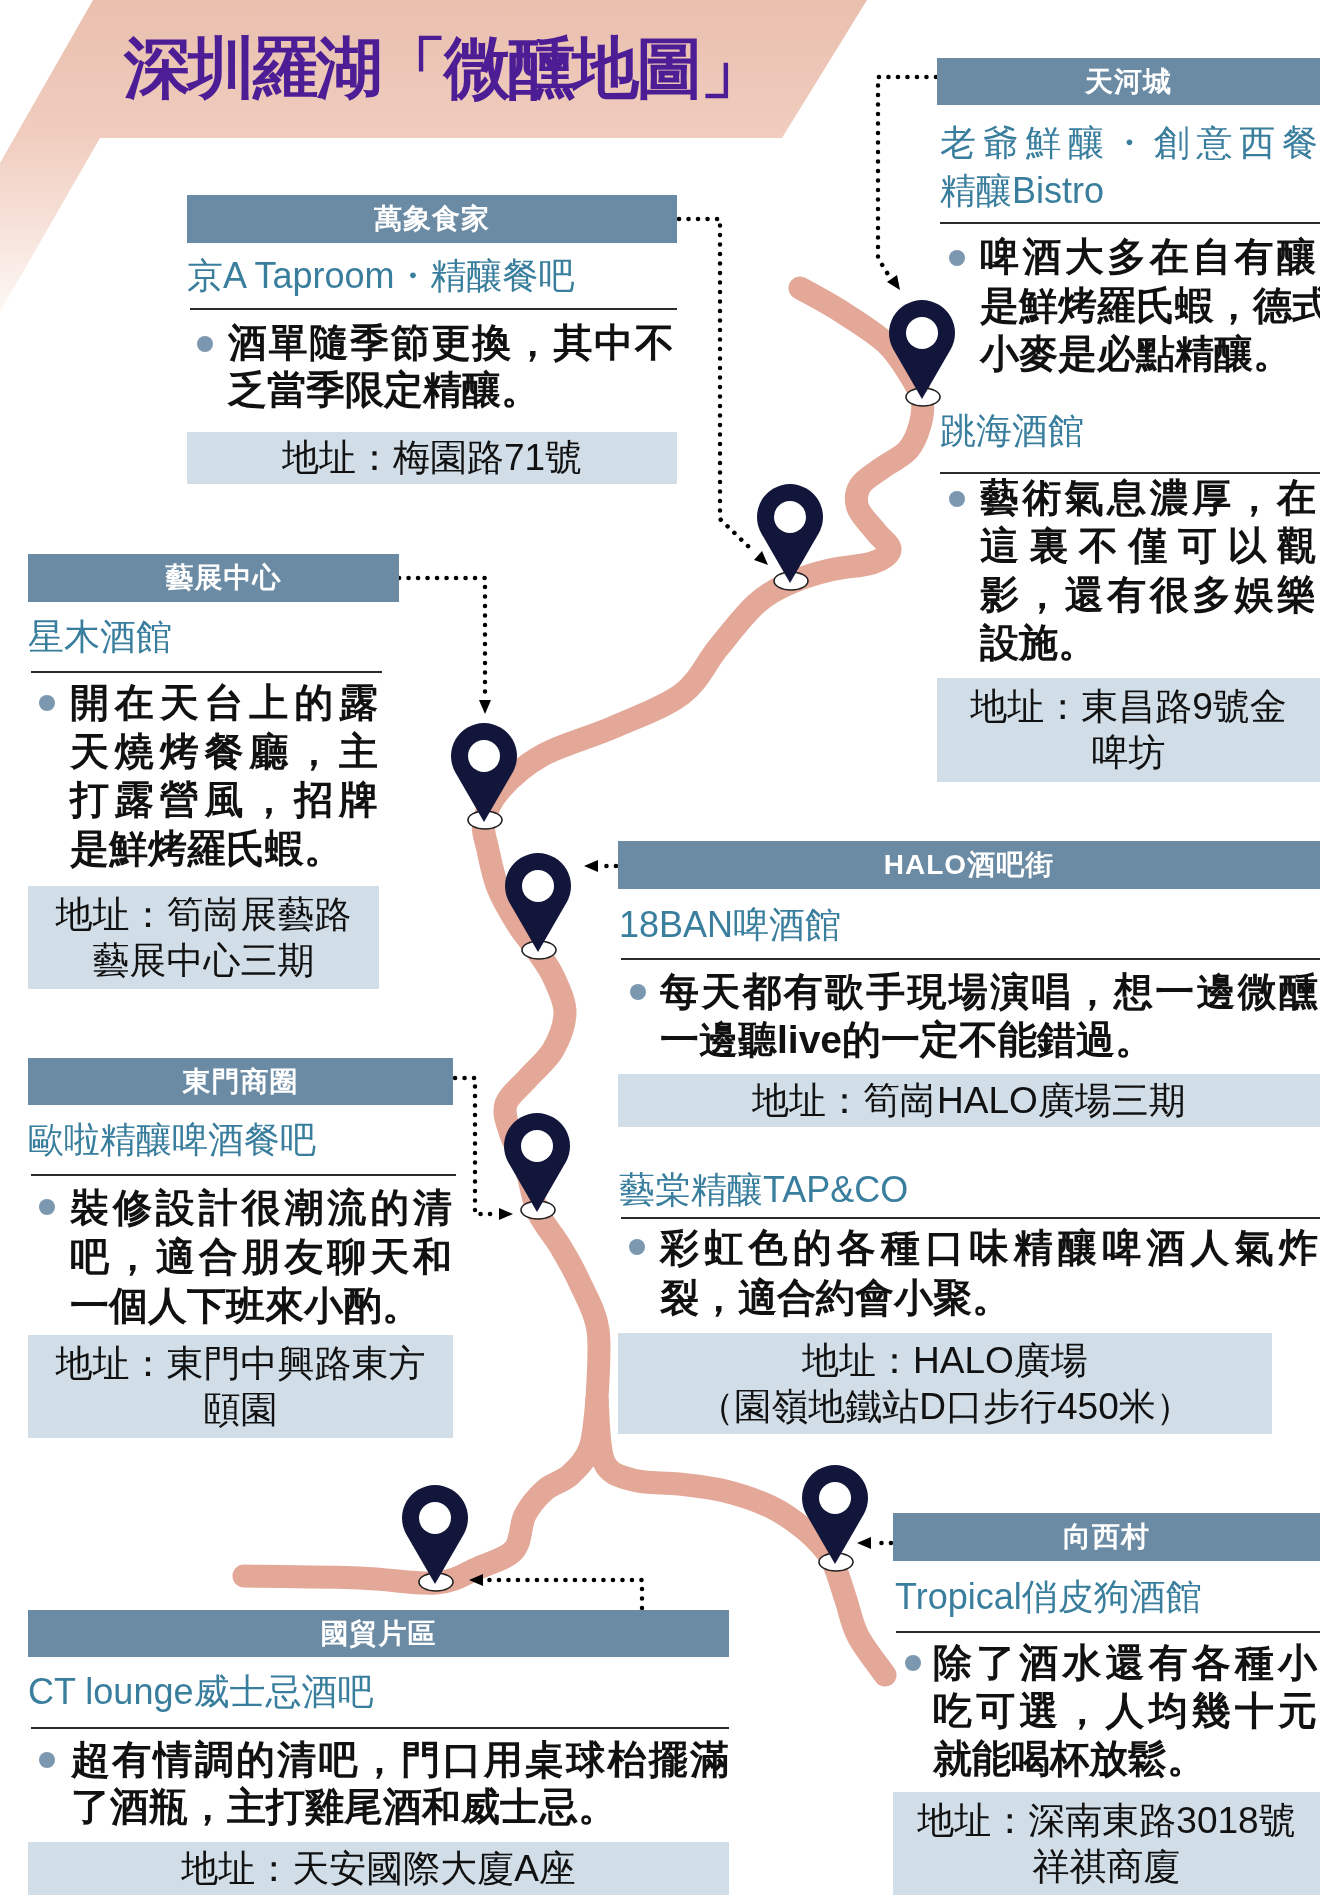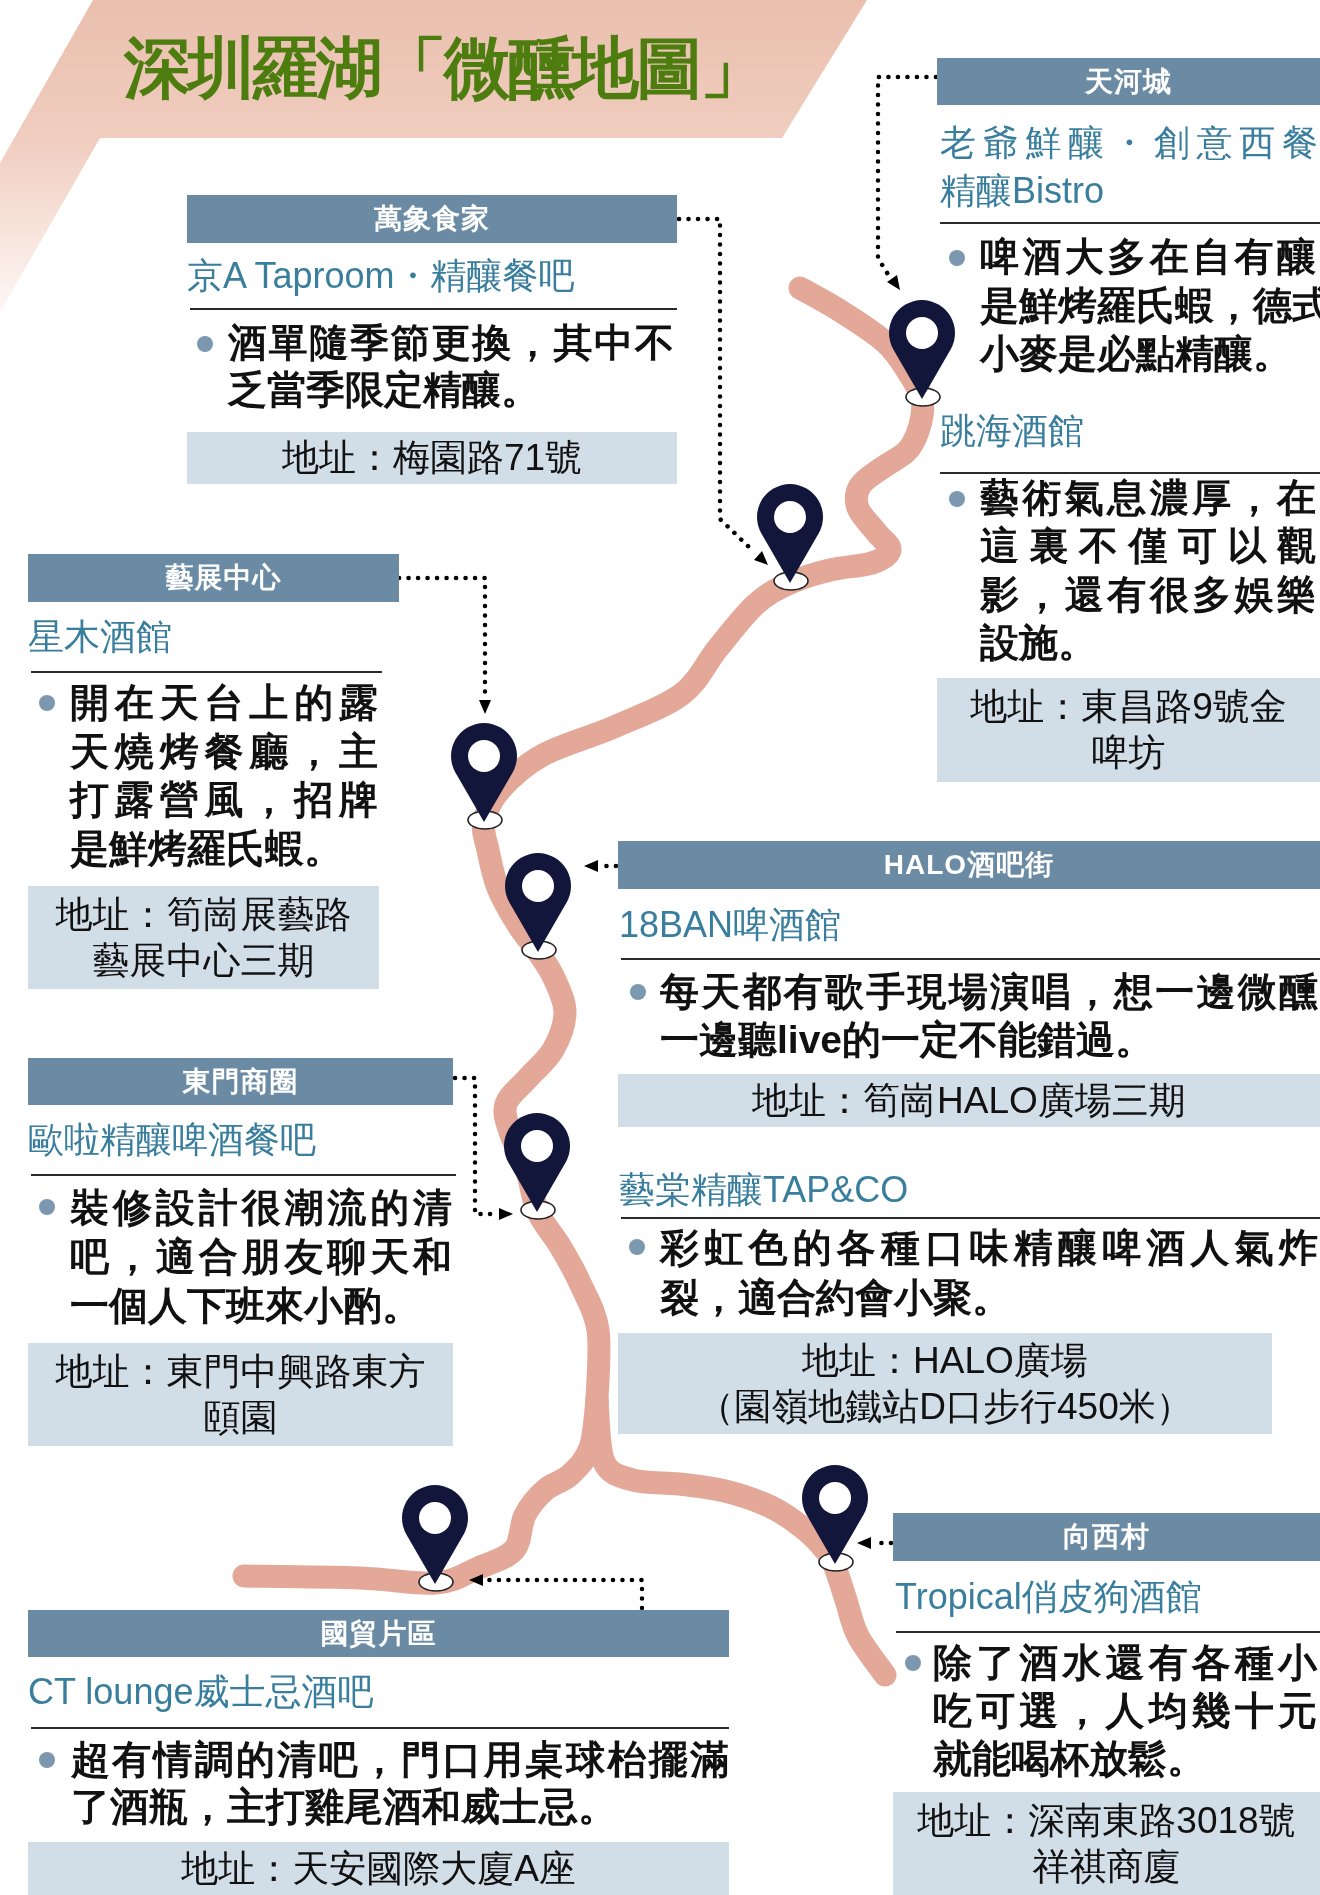--- a/index.html
+++ b/index.html
@@ -5,21 +5,21 @@
   :root{
     --title-band:#ebc2b1; --header-bg:#6b8ba4; --address-bg:#d1dde7;
     --venue-name:#3a7e9e; --bullet-dot:#7b98b0; --route:#e3a898;
     --pin:#12163a; --text:#111111;
   }
   html,body{margin:0;padding:0;}
   body{width:1320px;height:1895px;position:relative;overflow:hidden;background:#fff;
        font-family:"Liberation Sans","DejaVu Sans",sans-serif;color:var(--text);}
   .layer{position:absolute;left:0;top:0;width:1320px;height:1895px;}
   .title{position:absolute;left:124px;top:28px;font-size:67px;line-height:80px;font-weight:bold;
-         letter-spacing:-3px;white-space:nowrap;color:#4d7c0f;}
+         letter-spacing:-3px;white-space:nowrap;color:#4c1d95;}
   .block{position:absolute;}
   .block > *{position:absolute;}
   .hdr{left:0;top:0;background:var(--header-bg);color:#fff;font-weight:bold;font-size:28px;
        text-align:center;letter-spacing:1px;white-space:nowrap;}
   .sub{color:var(--venue-name);font-size:36px;line-height:48px;white-space:nowrap;}
   .sub .ln{display:block;}
   .rule{height:2px;background:#2b2b2b;}
   .dot{width:16px;height:16px;border-radius:50%;background:var(--bullet-dot);}
   .desc{font-size:39px;font-weight:bold;color:var(--text);}
   .desc .ln,.sub .ln.j{display:block;white-space:nowrap;}
@@ -206,21 +206,21 @@
   <div class="sub" style="left:0;top:58px;width:425px;">
     <span class="ln">歐啦精釀啤酒餐吧</span>
   </div>
   <div class="rule" style="left:3px;top:116px;width:425px;"></div>
   <div class="dot" style="left:11px;top:141px;"></div>
   <div class="desc" style="left:42px;top:125px;width:382px;line-height:49px;">
     <span class="ln j">裝修設計很潮流的清</span>
     <span class="ln j">吧，適合朋友聊天和</span>
     <span class="ln">一個人下班來小酌。</span>
   </div>
-  <div class="addr" style="top:277px;width:425px;height:103px;margin-top:8px;">
+  <div class="addr" style="top:277px;width:425px;height:103px;">
     <span class="ln">地址：東門中興路東方</span>
     <span class="ln">頤園</span>
   </div>
 </div>
 
 <div class="block" style="left:893px;top:1513px;width:427px;height:382px;">
   <div class="hdr" style="width:427px;height:48px;line-height:48px;">向西村</div>
   <div class="sub" style="left:2px;top:60px;width:425px;">
     <span class="ln">Tropical俏皮狗酒館</span>
   </div>

